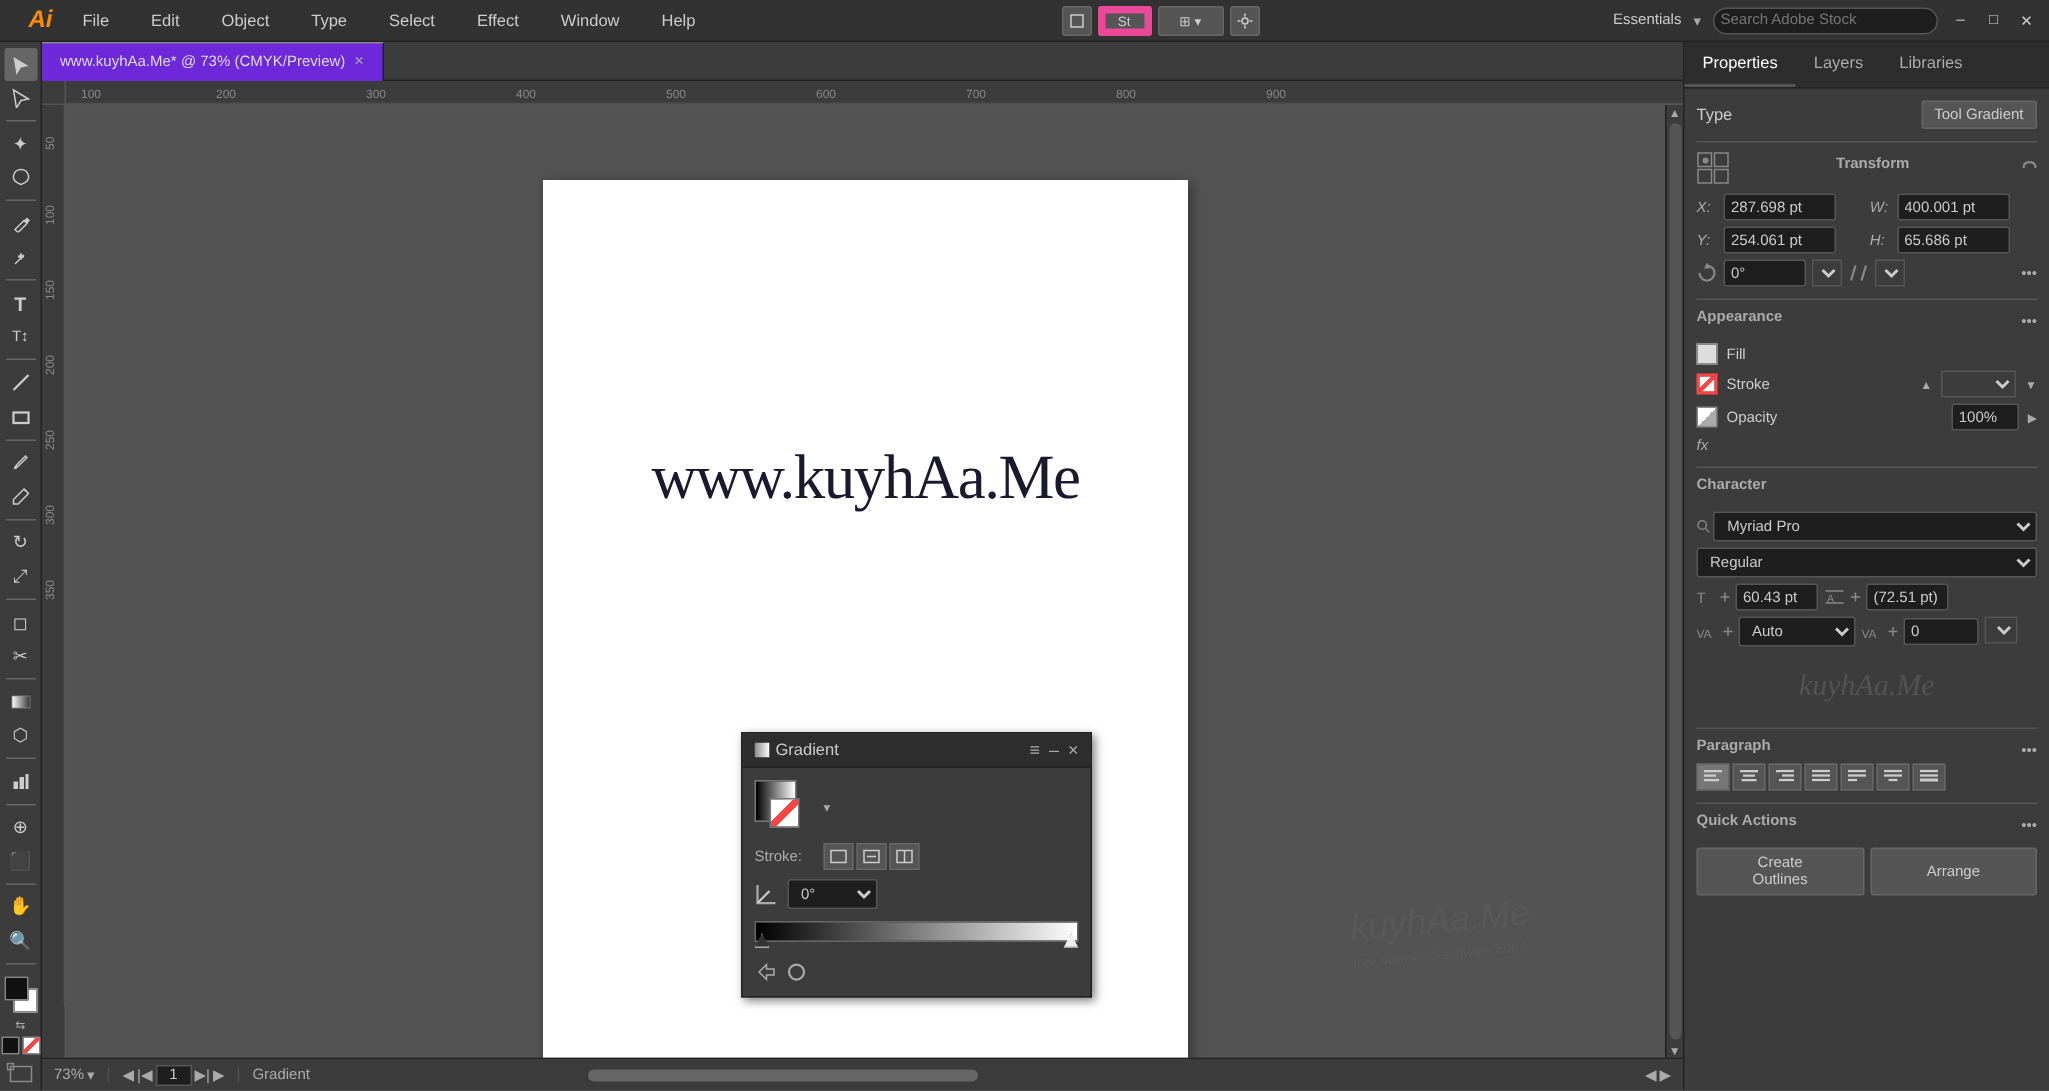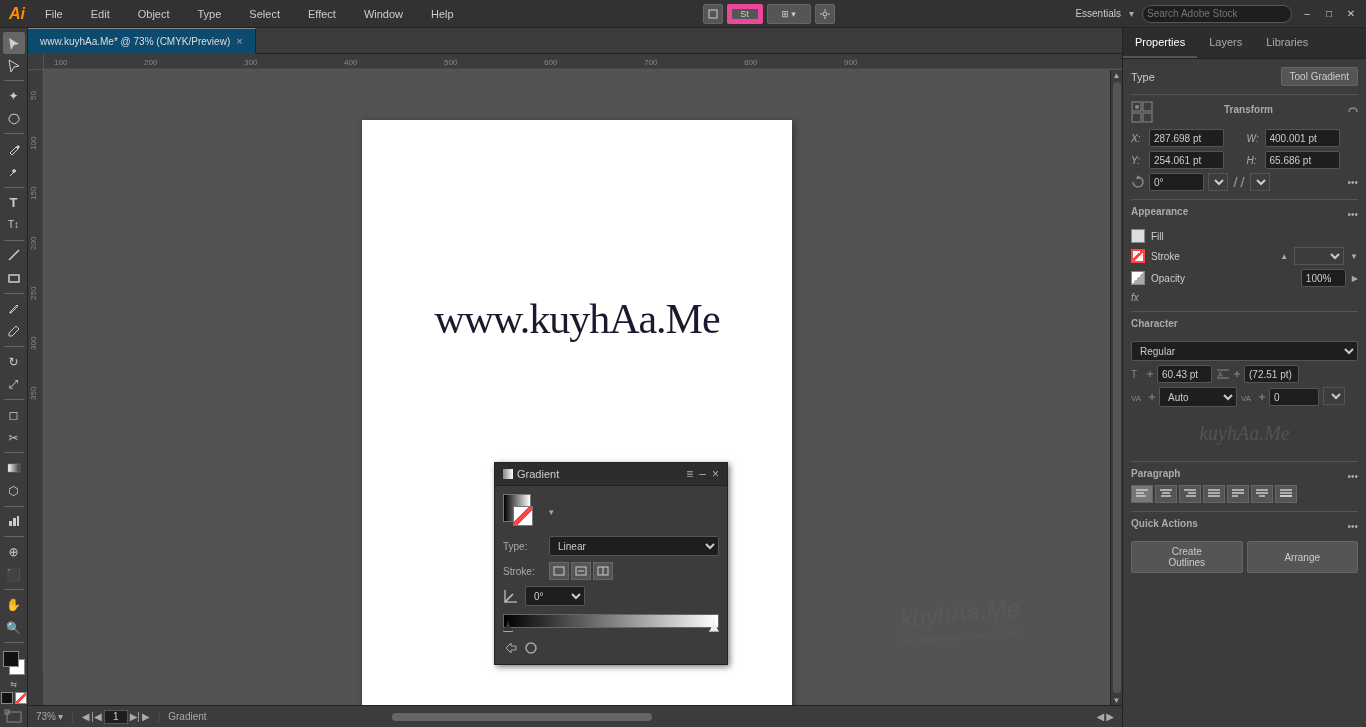--- a/index.html
+++ b/index.html
@@ -3,21 +3,21 @@
   <meta charset="utf-8">
   <style>
     * { margin: 0; padding: 0; box-sizing: border-box; }
     body { width: 1366px; height: 727px; overflow: hidden; font-family: Arial, sans-serif; font-size: 11px; background: #535353; color: #ccc; }
 
     
     #titlebar {
       width: 100%; height: 28px; background: #323232; display: flex; align-items: center; justify-content: space-between;
       border-bottom: 1px solid #222;
     }
-    #titlebar-left { display: flex; align-items: center; padding-left: 9px; }
+    #titlebar-left { display: flex; align-items: center; padding-left: 19px; }
     #ai-logo { font-size: 16px; font-weight: bold; color: #FF8C00; font-style: italic; margin-right: 12px; }
     #titlebar-menus { display: flex; gap: 12px; }
     .menu-item { padding: 4px 8px; color: #ccc; cursor: pointer; font-size: 11px; }
     #titlebar-right { display: flex; align-items: center; gap: 4px; padding-right: 8px; }
     .win-btn { width: 14px; height: 14px; display: flex; align-items: center; justify-content: center; cursor: pointer; font-size: 10px; color: #ccc; }
 
     
     #main-layout { display: flex; width: 100%; height: calc(727px - 28px); }
 
     
@@ -287,21 +287,21 @@
       <svg width="20" height="16" viewBox="0 0 20 16">
           <rect x="3" y="3" width="14" height="10" fill="none" stroke="#888" stroke-width="1"></rect>
           <rect x="1" y="1" width="4" height="4" fill="none" stroke="#888" stroke-width="1"></rect>
         </svg>
     </div>
   </div>
 
   <div id="canvas-area">
 
     <div style="height:26px;background:#3c3c3c;display:flex;align-items:center;border-bottom:1px solid #222;">
-      <div style="height:26px;padding:0 12px;background:#0c4a6e;display:flex;align-items:center;gap:6px;border-right:1px solid #222;border-top:1px solid #888;">
+      <div style="height:26px;padding:0 12px;background:#6d28d9;display:flex;align-items:center;gap:6px;border-right:1px solid #222;border-top:1px solid #888;">
         <span style="font-size:10px;color:#ddd;">www.kuyhAa.Me* @ 73% (CMYK/Preview)</span>
         <span style="font-size:11px;color:#aaa;cursor:pointer;">×</span>
       </div>
     </div>
 
     <div style="display:flex;height:16px;">
       <div style="width:16px;height:16px;background:#3c3c3c;border-right:1px solid #555;border-bottom:1px solid #555;flex-shrink:0;"></div>
       <div style="flex:1;height:16px;background:#3c3c3c;border-bottom:1px solid #555;overflow:hidden;">
         <svg width="100%" height="16">
             <line x1="0" y1="15" x2="100%" y2="15" stroke="#555" stroke-width="1"></line>
@@ -360,27 +360,20 @@
             </div>
           </div>
           <div id="gradient-body">
             <div class="gradient-row">
               <div style="position:relative;width:36px;height:36px;">
                 <div style="width:28px;height:28px;background:linear-gradient(to right,#000,#fff);border:1px solid #777;position:absolute;top:0;left:0;"></div>
                 <div style="width:20px;height:20px;background:linear-gradient(135deg,#fff 40%,#f44 40%,#f44 60%,#fff 60%);border:1px solid #777;position:absolute;top:12px;left:10px;"></div>
               </div>
               <span style="font-size:9px;color:#aaa;margin-left:4px;">▾</span>
               <div style="flex:1;"></div>
-            </div>
-            <div class="gradient-row">
-              <span class="gradient-label">Type:</span>
-              <select class="gradient-select">
-                <option>Linear</option>
-                <option>Radial</option>
-              </select>
             </div>
             <div class="gradient-row">
               <span class="gradient-label">Stroke:</span>
               <div class="stroke-icons">
                 <button class="stroke-icon-btn">
                   <svg width="12" height="10" viewBox="0 0 12 10">
                       <rect x="1" y="1" width="10" height="8" fill="none" stroke="#ccc" stroke-width="1"></rect>
                     </svg>
                 </button>
                 <button class="stroke-icon-btn">
@@ -574,20 +567,31 @@
         </div>
       </div>
 
       <div class="panel-divider"></div>
 
       <div class="panel-section">
         <div style="display:flex;align-items:center;margin-bottom:6px;">
           <span class="panel-section-title">Character</span>
         </div>
         <div class="font-row">
+          <div style="display:flex;gap:2px;align-items:center;">
+            <svg width="10" height="10" viewBox="0 0 10 10">
+                <circle cx="4" cy="4" r="3" fill="none" stroke="#888" stroke-width="1"></circle>
+                <line x1="6.5" y1="6.5" x2="9" y2="9" stroke="#888" stroke-width="1"></line>
+              </svg>
+            <select class="font-select">
+              <option>Myriad Pro</option>
+            </select>
+          </div>
+        </div>
+        <div class="font-row">
           <select class="font-select">
             <option>Regular</option>
           </select>
         </div>
 
         <div style="display:flex;gap:4px;margin-top:4px;">
           <div style="display:flex;align-items:center;gap:2px;">
             <svg width="12" height="12" viewBox="0 0 12 12">
                 <text x="0" y="10" font-size="10" fill="#888">T</text>
               </svg>

